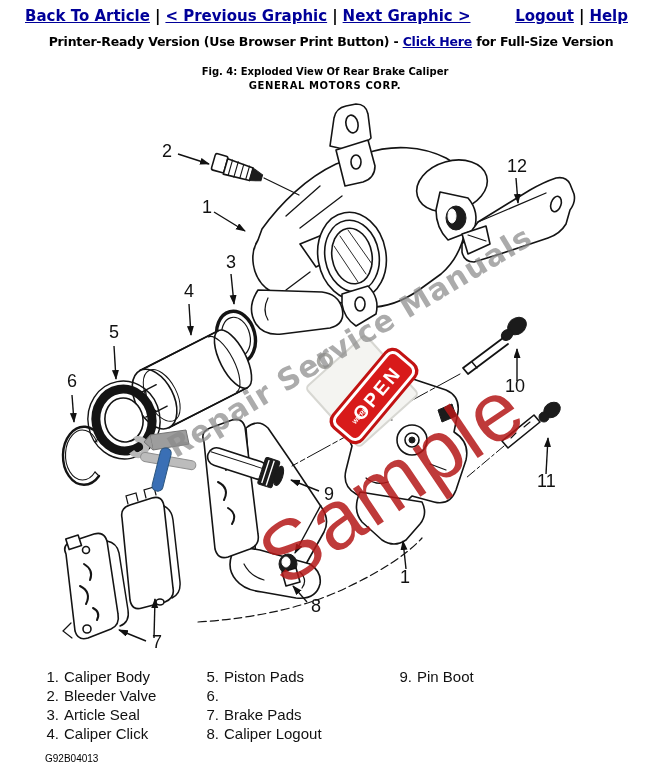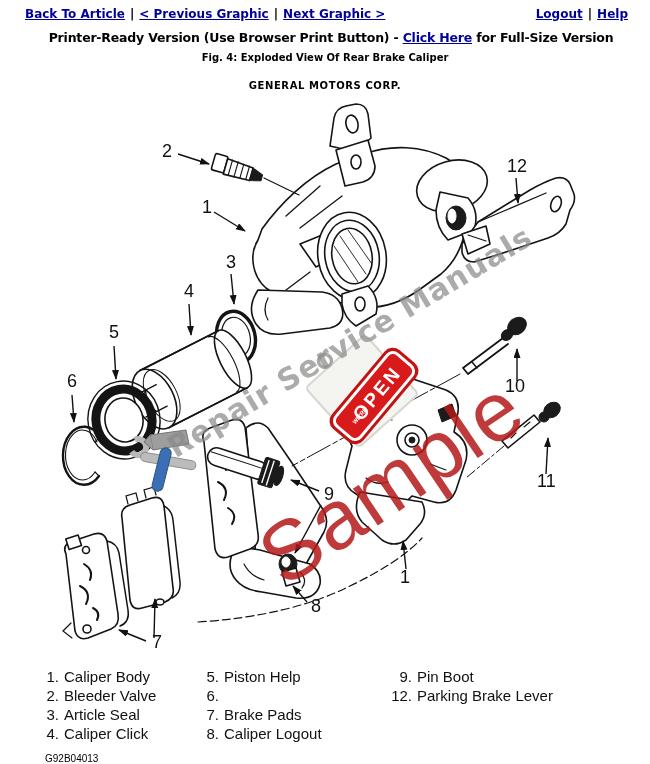--- a/index.html
+++ b/index.html
@@ -2,32 +2,32 @@
 <html><head>
 <meta charset="utf-8">
 <style>
   * { margin:0; padding:0; box-sizing:border-box; }
   html,body { width:650px; height:764px; background:#ffffff; overflow:hidden;
               font-family:"DejaVu Sans", sans-serif; color:#000; }
   a { cursor:pointer; }
 
   
   .nav-row { display:flex; justify-content:space-between; align-items:flex-start;
-             padding:7px 22px 0 25px; font-size:12px; font-weight:bold; }
+             padding:7px 22px 0 25px; font-size:15px; font-weight:bold; }
   .nav-group { display:flex; align-items:center; }
   .nav-link { color:#000099; text-decoration:underline; white-space:nowrap; }
   .nav-sep { color:#000; margin:0 5px; font-weight:bold; }
 
   
   .printer-line { text-align:center; font-size:12.5px; font-weight:bold;
                   letter-spacing:-0.2px; margin-top:9px; white-space:nowrap;padding-left:12px; }
   .printer-line a { color:#000099; text-decoration:underline; }
 
-  .fig-caption { text-align:center; font-size:10px; font-weight:bold; margin-top:7px; }
-  .fig-source  { text-align:center; font-size:10px; font-weight:bold; letter-spacing:0.6px; margin-top:17px; }
+  .fig-caption { text-align:center; font-size:10px; font-weight:bold; margin-top:17px; }
+  .fig-source  { text-align:center; font-size:10px; font-weight:bold; letter-spacing:0.6px; margin-top:3px; }
 
   
   .diagram-wrap { width:650px; height:567px; margin-top:3px; position:relative; }
   svg { display:block; }
   .art  { stroke:#141414; stroke-width:1.6; fill:#ffffff; stroke-linejoin:round; stroke-linecap:round; }
   .artline { stroke:#141414; fill:none; stroke-linecap:round; }
   .dark { fill:#1b1b1b; stroke:#1b1b1b; }
   .callout { font-family:"Liberation Sans", sans-serif; font-size:18px; fill:#111; }
   .leader { stroke:#111; stroke-width:1.4; fill:none; }
 
@@ -289,39 +289,35 @@
         <span>Article Seal</span>
       </div>
     <div class="part-row">
         <span class="part-num">4.</span>
         <span>Caliper Click</span>
       </div>
   </div>
   <div class="parts-col c2">
     <div class="part-row">
         <span class="part-num">5.</span>
-        <span>Piston Help</span>
+        <span>Piston Pads</span>
       </div>
     <div class="part-row">
         <span class="part-num">6.</span>
       </div>
     <div class="part-row">
         <span class="part-num">7.</span>
         <span>Brake Pads</span>
       </div>
     <div class="part-row">
         <span class="part-num">8.</span>
         <span>Caliper Logout</span>
       </div>
   </div>
   <div class="parts-col c3">
     <div class="part-row">
         <span class="part-num">9.</span>
         <span>Pin Boot</span>
       </div>
-    <div class="part-row">
-        <span class="part-num">12.</span>
-        <span>Parking Brake Lever</span>
-      </div>
   </div>
 </div>
 
 <div class="doc-code">G92B04013</div>
 
 </body></html>

